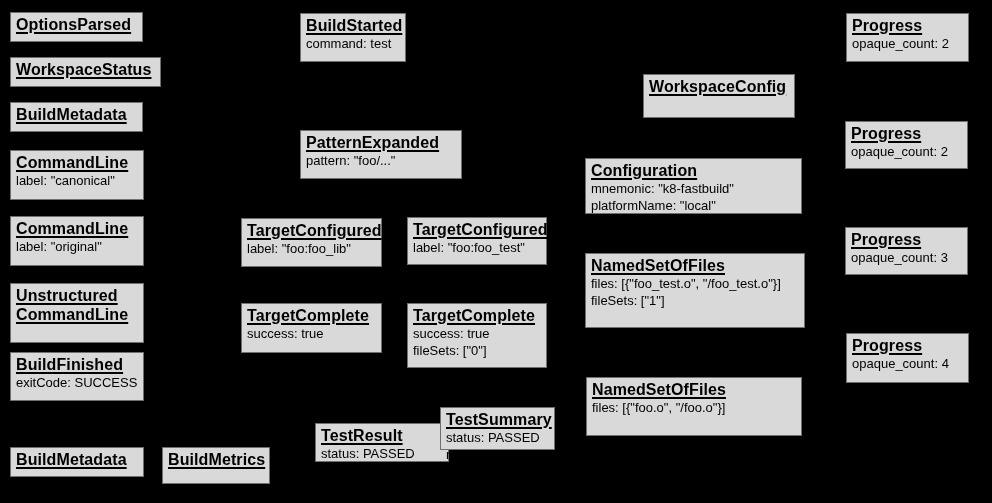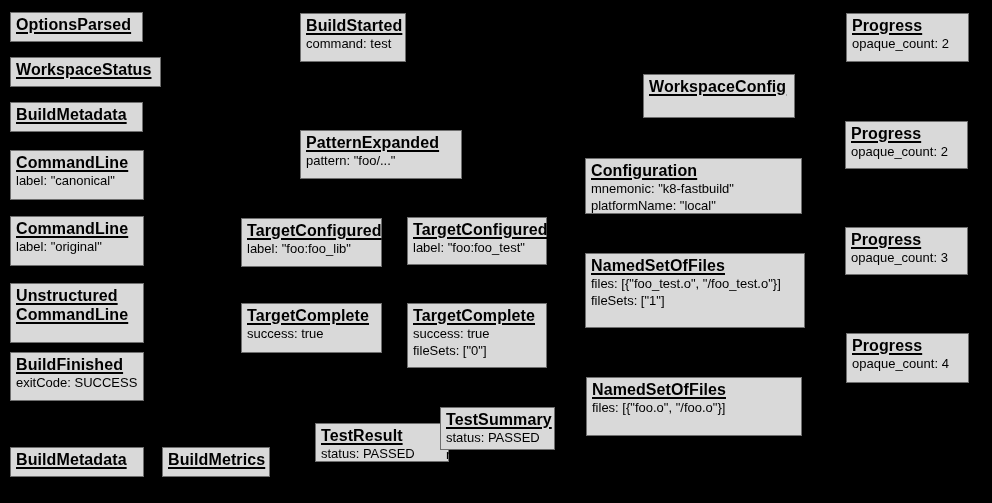--- a/index.html
+++ b/index.html
@@ -41,21 +41,21 @@
   }
   
   #b-options-parsed          {left:10px;  top:12px;  width:133px; height:30px}
   #b-workspace-status        {left:10px;  top:57px;  width:151px; height:30px}
   #b-build-metadata          {left:10px;  top:102px; width:133px; height:30px}
   #b-command-line-canonical  {left:10px;  top:150px; width:134px; height:50px}
   #b-command-line-original   {left:10px;  top:216px; width:134px; height:50px}
   #b-unstructured-command-line{left:10px; top:283px; width:134px; height:60px}
   #b-build-finished          {left:10px;  top:352px; width:134px; height:49px}
   #b-build-tool-logs         {left:10px;  top:447px; width:134px; height:30px}
-  #b-build-metrics           {left:162px; top:447px; width:108px; height:30px}
+  #b-build-metrics           {left:162px; top:447px; width:108px; height:37px}
   #b-build-started           {left:300px; top:13px;  width:106px; height:49px}
   #b-pattern-expanded        {left:300px; top:130px; width:162px; height:49px}
   #b-target-configured-lib   {left:241px; top:218px; width:141px; height:49px}
   #b-target-complete-lib     {left:241px; top:303px; width:141px; height:50px}
   #b-test-result             {left:315px; top:423px; width:134px; height:39px}
   #b-target-configured-test  {left:407px; top:217px; width:140px; height:48px}
   #b-target-complete-test    {left:407px; top:303px; width:140px; height:65px}
   #b-test-summary            {left:440px; top:407px; width:115px; height:43px}
   #b-workspace-config        {left:643px; top:74px;  width:152px; height:44px}
   #b-configuration           {left:585px; top:158px; width:217px; height:56px}

